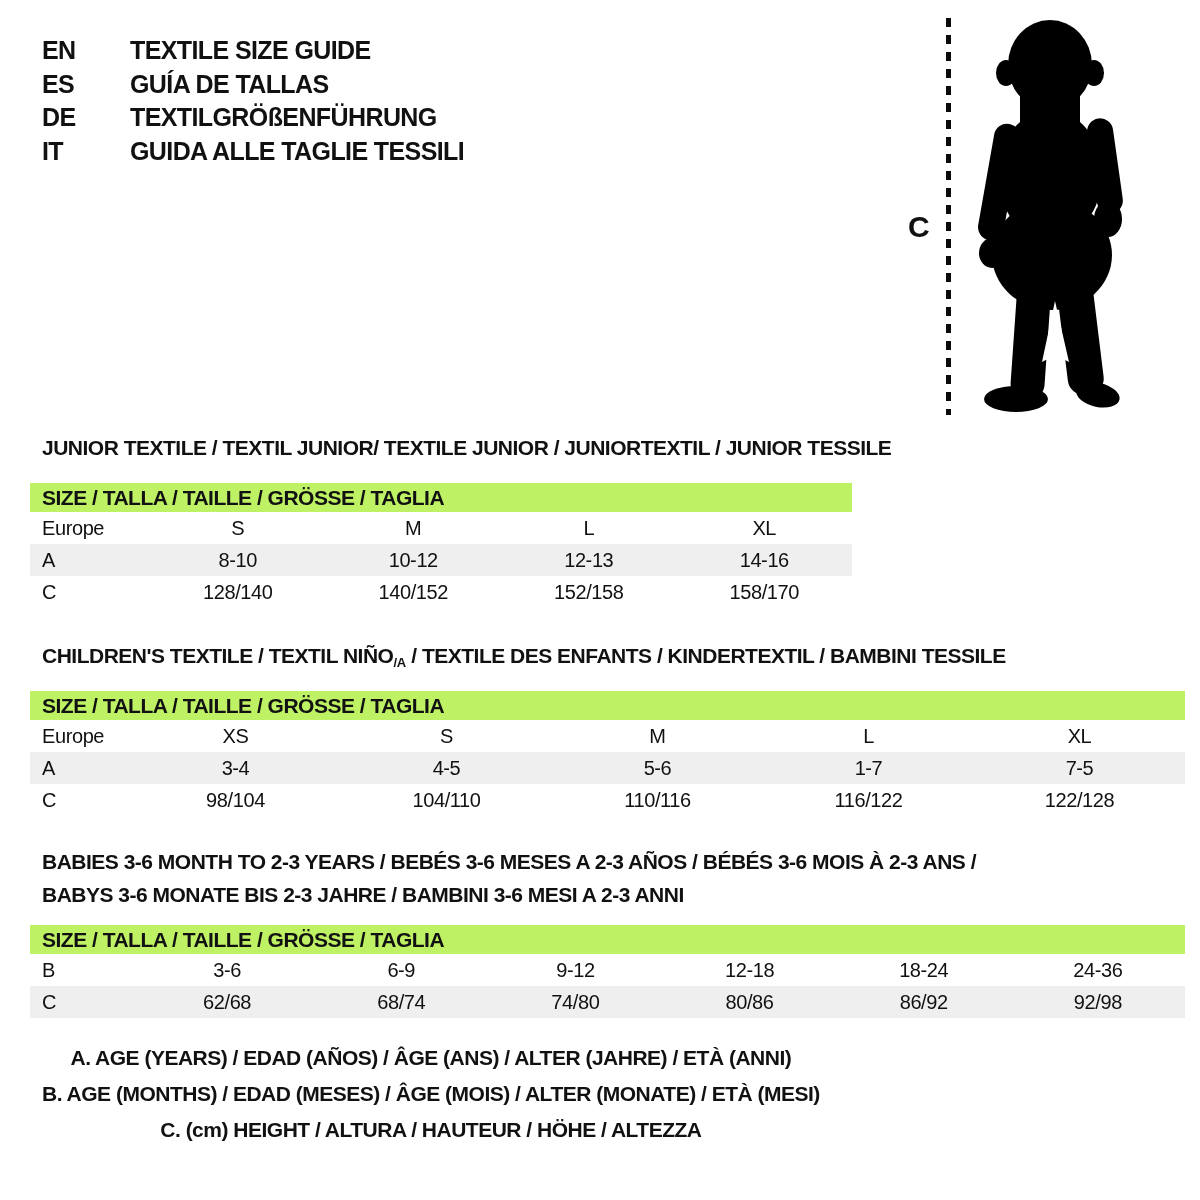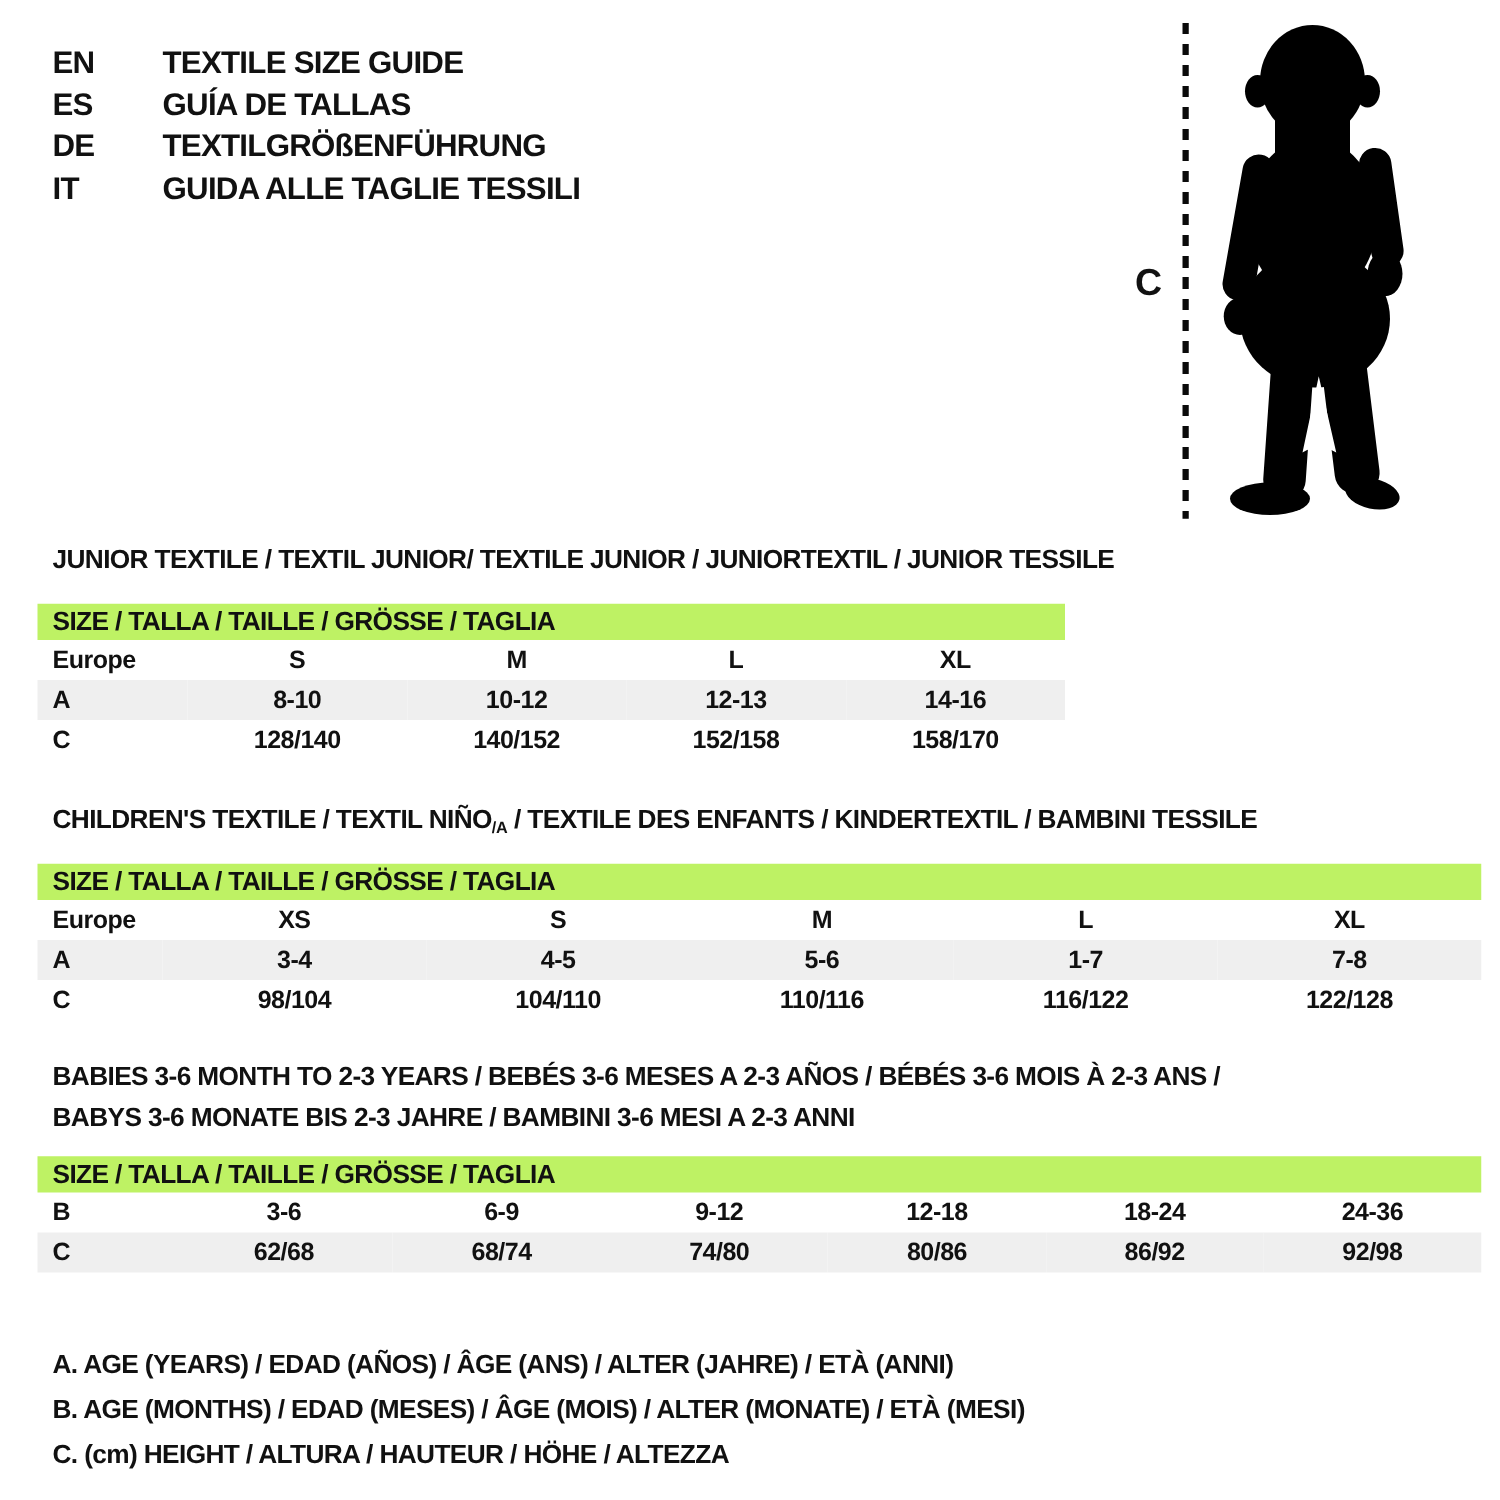--- a/index.html
+++ b/index.html
@@ -18,26 +18,26 @@
   .measure-label{position:absolute;left:908px;top:210px;font-size:30px;font-weight:700;}
   .baby-svg{position:absolute;left:958px;top:14px;width:190px;height:402px;}
   
   .sec-title{position:absolute;font-size:21px;font-weight:700;letter-spacing:-0.5px;white-space:nowrap;}
   .sub{font-size:13px;position:relative;top:4px;letter-spacing:-0.3px;}
   
   .size-table{position:absolute;}
   .size-header{height:29px;background:#bef264;font-size:21px;font-weight:700;
     line-height:29px;padding-left:12px;letter-spacing:-0.5px;white-space:nowrap;}
   .size-table table{width:100%;border-collapse:collapse;table-layout:fixed;}
-  .size-table td{height:32px;text-align:center;font-size:20px;font-weight:700;
+  .size-table td{height:32px;text-align:center;font-size:20px;font-weight:400;
     letter-spacing:-0.4px;padding:0;white-space:nowrap;}
   .size-table td.lbl{text-align:left;padding-left:12px;}
   .size-table tr.alt{background:#efefef;}
   
-  .legend-block{position:absolute;left:42px;top:1074px;}
+  .legend-block{position:absolute;left:42px;top:1040px;text-align:center;}
   .legend-line{font-size:21px;font-weight:700;line-height:36px;letter-spacing:-0.5px;white-space:nowrap;}
 </style>
 </head>
 <body>
 
 <div id="page">
 
   <div class="lang-block">
     <div class="lang-row">
       <span class="lang-code">EN</span>
@@ -138,21 +138,21 @@
         <td>M</td>
         <td>L</td>
         <td>XL</td>
       </tr>
       <tr class="alt">
         <td class="lbl">A</td>
         <td>3-4</td>
         <td>4-5</td>
         <td>5-6</td>
         <td>1-7</td>
-        <td>7-8</td>
+        <td>7-5</td>
       </tr>
       <tr>
         <td class="lbl">C</td>
         <td>98/104</td>
         <td>104/110</td>
         <td>110/116</td>
         <td>116/122</td>
         <td>122/128</td>
       </tr>
     </tbody>

